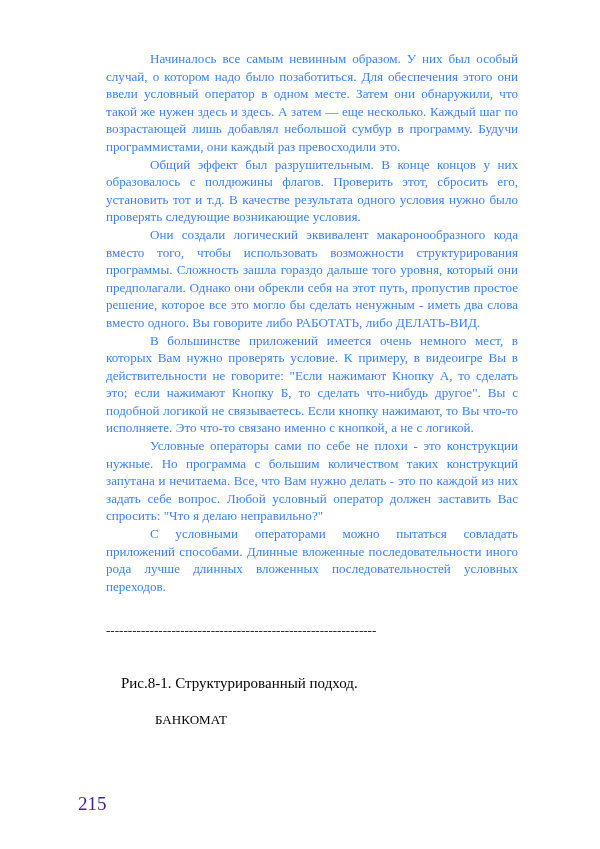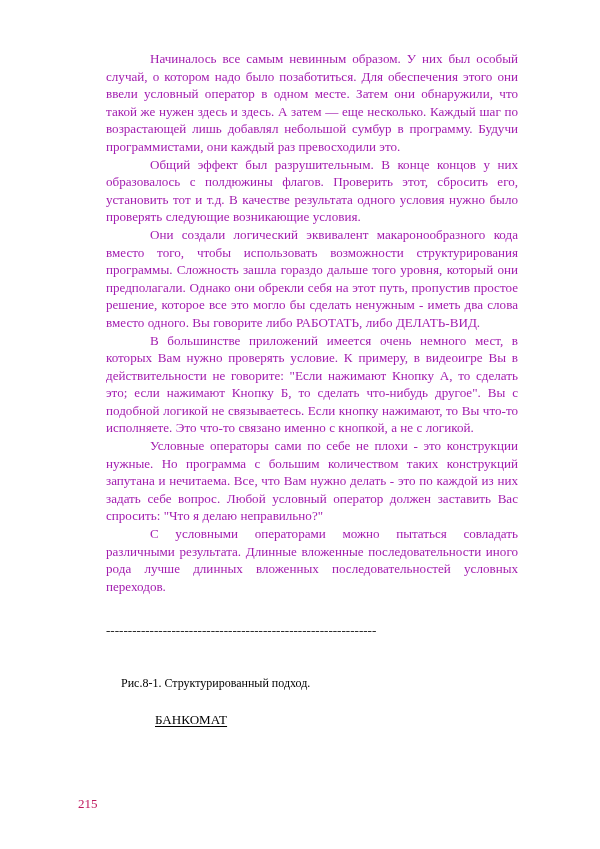--- a/index.html
+++ b/index.html
@@ -28,78 +28,77 @@
     left: 106px;
     top: 50px;
     width: 412px;
   }
   p.para {
     margin: 0;
     text-indent: 44px;
     text-align: justify;
     font-size: 13.1px;
     line-height: 17.6px;
-    color: #a21caf;
+    color: #3b82f6;
     hyphens: none;
     word-spacing: 0.1px;
   }
   p.para:last-child {
     text-align: left;
   }
   .sep {
     margin: 0;
     font-size: 13.1px;
     line-height: 17.6px;
     letter-spacing: 0px;
     color: #222222;
     white-space: nowrap;
     overflow: hidden;
     font-family: "Liberation Serif", "DejaVu Serif", serif;
   }
   .spacer-lg { height: 26px; }
   .spacer-md { height: 18px; }
   .figcap {
     margin: 0;
-    font-size: 12px;
+    font-size: 15px;
     line-height: 17.6px;
     text-align: left;
     padding-left: 15px;
   }
   .codehead {
     margin: 0;
     font-size: 13.1px;
     line-height: 17.6px;
     padding-left: 49px;
   }
   .codehead span.u {
-    text-decoration: underline;
     text-underline-offset: 2px;
     margin-top: 12px;
   }
   .pageno {
     position: absolute;
     left: 78px;
     top: 796px;
-    font-size: 13px;
+    font-size: 19px;
     line-height: 16px;
-    color: #be185d;
+    color: #4c1d95;
   }
 </style>
 </head>
 <body>
 
 <div class="page">
   <div class="content">
 
     <p class="para">Начиналось все самым невинным образом. У них был особый случай, о котором надо было позаботиться. Для обеспечения этого они ввели условный оператор в одном месте. Затем они обнаружили, что такой же нужен здесь и здесь. А затем — еще несколько. Каждый шаг по возрастающей лишь добавлял небольшой сумбур в программу. Будучи программистами, они каждый раз превосходили это.</p>
     <p class="para">Общий эффект был разрушительным. В конце концов у них образовалось с полдюжины флагов. Проверить этот, сбросить его, установить тот и т.д. В качестве результата одного условия нужно было проверять следующие возникающие условия.</p>
     <p class="para">Они создали логический эквивалент макаронообразного кода вместо того, чтобы использовать возможности структурирования программы. Сложность зашла гораздо дальше того уровня, который они предполагали. Однако они обрекли себя на этот путь, пропустив простое решение, которое все это могло бы сделать ненужным - иметь два слова вместо одного. Вы говорите либо РАБОТАТЬ, либо ДЕЛАТЬ-ВИД.</p>
     <p class="para">В большинстве приложений имеется очень немного мест, в которых Вам нужно проверять условие. К примеру, в видеоигре Вы в действительности не говорите: "Если нажимают Кнопку А, то сделать это; если нажимают Кнопку Б, то сделать что-нибудь другое". Вы с подобной логикой не связываетесь. Если кнопку нажимают, то Вы что-то исполняете. Это что-то связано именно с кнопкой, а не с логикой.</p>
     <p class="para">Условные операторы сами по себе не плохи - это конструкции нужные. Но программа с большим количеством таких конструкций запутана и нечитаема. Все, что Вам нужно делать - это по каждой из них задать себе вопрос. Любой условный оператор должен заставить Вас спросить: "Что я делаю неправильно?"</p>
-    <p class="para">С условными операторами можно пытаться совладать различными результата. Длинные вложенные последовательности иного рода лучше длинных вложенных последовательностей условных переходов.</p>
+    <p class="para">С условными операторами можно пытаться совладать приложений способами. Длинные вложенные последовательности иного рода лучше длинных вложенных последовательностей условных переходов.</p>
 
     <div class="spacer-lg"></div>
 
     <div class="sep">--------------------------------------------------------------</div>
 
     <div class="spacer-md"></div>
 
 
     <div class="spacer-md"></div>
 

